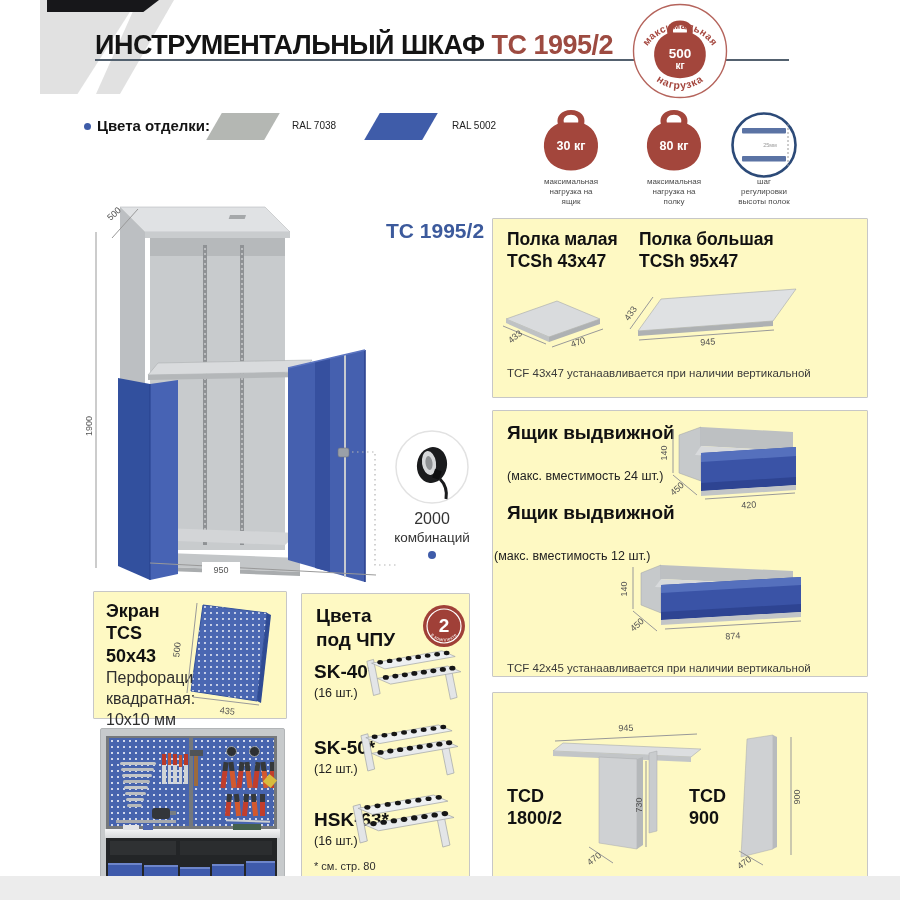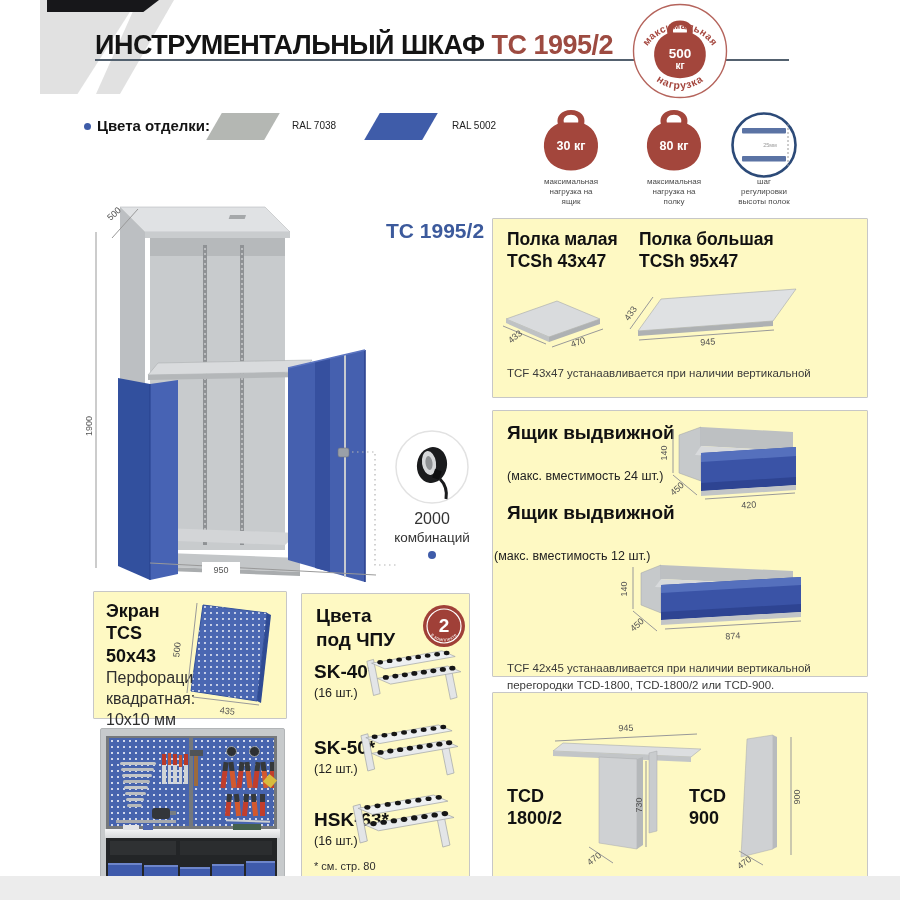--- a/index.html
+++ b/index.html
@@ -242,21 +242,20 @@
     <polygon points="168,209 308,201 308,206 168,214" fill="#c2c5c7"></polygon>
     <line x1="140" y1="156" x2="140" y2="198" class="dimline" stroke-width=".8"></line>
     <text x="134" y="178" class="dim" font-size="8.5" text-anchor="middle" transform="rotate(-90 134 178)">140</text>
     <line x1="140" y1="200" x2="164" y2="220" class="dimline" stroke-width=".8"></line>
     <text x="146" y="216" class="dim" font-size="8.5" text-anchor="middle" transform="rotate(-42 146 216)">450</text>
     <line x1="172" y1="218" x2="308" y2="210" class="dimline" stroke-width=".8"></line>
     <text x="240" y="228" class="dim" font-size="8.5" text-anchor="middle" transform="rotate(-3 240 228)">874</text>
   </svg>
   <div class="note" style="left:14px;top:249px">
     <div>TCF 42x45 устанаавливается при наличии вертикальной</div>
-    <div>перегородки TCD-1800, TCD-1800/2 или TCD-900.</div>
   </div>
 </div>
 
 <div class="card" style="left:93px;top:591px;width:192px;height:126px">
   <div class="abs hcard" style="left:12px;top:8px;font-size:18px">
     <div>Экран</div>
     <div>TCS</div>
     <div>50x43</div>
   </div>
   <div class="abs" style="left:12px;top:76px;font-size:16px;line-height:1.3;color:#2e2e2e">

